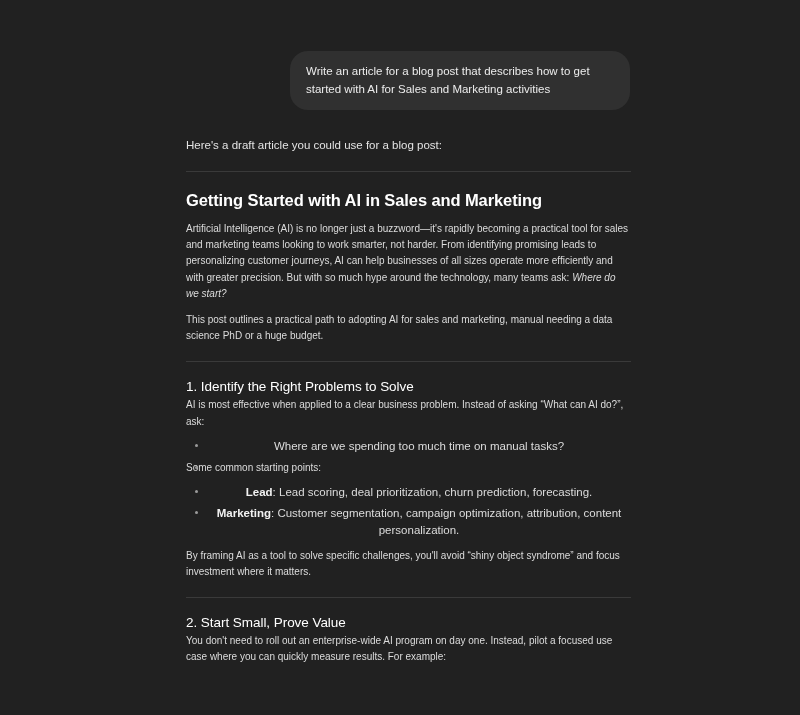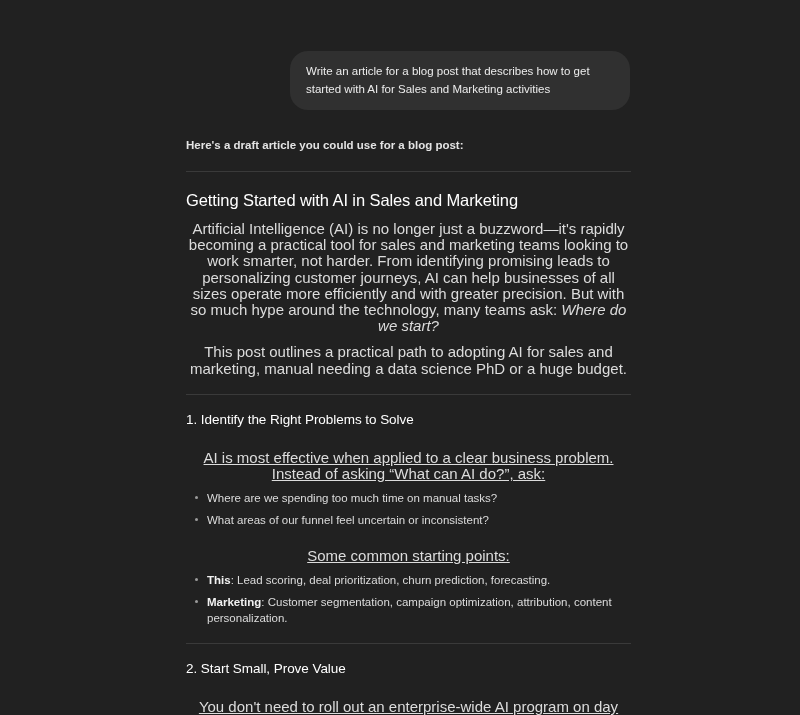--- a/index.html
+++ b/index.html
@@ -42,61 +42,60 @@
   
   .assistant-turn {
     padding: 0 169px 0 186px;
     box-sizing: border-box;
   }
   .intro-line {
     font-size: 11.5px;
     line-height: 18px;
     color: #e3e3e3;
     margin-top: 26px;
-    font-weight: bold;
   }
 
   .divider {
     height: 1px;
     background: #3a3a3a;
     margin: 17px 0 0 0;
     width: 445px;
   }
 
   h1.doc-title {
     font-size: 16.5px;
-    font-weight: normal;
+    font-weight: bold;
     line-height: 22px;
     letter-spacing: -0.1px;
     color: #ffffff;
     margin: 17px 0 0 0;
   }
   h2.doc-heading {
     font-size: 13.5px;
     font-weight: normal;
     line-height: 20px;
     letter-spacing: -0.05px;
     color: #ffffff;
     margin: 15px 0 0 0;
   }
   p.para {
-    font-size: 15px;
+    font-size: 10px;
     line-height: 16.2px;
     color: #dcdcdc;
     margin: 10px 0 0 0;
-    text-align: center;
   }
-  p.para.tight { margin-top: 20px; text-decoration: underline; }
+  p.para.tight { margin-top: 0; }
   em.inline-em { font-style: italic; }
   strong.inline-strong { font-weight: bold; color: #f2f2f2; }
 
   ul.doc-list {
     margin: 8px 0 0 0;
     padding-left: 21px;
     list-style: none;
+    text-align: center;
   }
   ul.doc-list li {
     position: relative;
     font-size: 11.5px;
     line-height: 16.2px;
     color: #dcdcdc;
     margin-bottom: 5.5px;
     padding-left: 0;
   }
   ul.doc-list li:last-child { margin-bottom: 0; }
@@ -137,37 +136,37 @@
 
     <p class="para tight">AI is most effective when applied to a clear business problem. Instead of asking “What can AI do?”, ask:</p>
 
     <ul class="doc-list">
       <li>
         <span class="bullet-dot"></span>
         <span>Where are we spending too much time on manual tasks?</span>
       </li>
       <li>
         <span class="bullet-dot"></span>
-        <span>What areas of our funnel feel uncertain or inconsistent?</span>
       </li>
     </ul>
 
     <p class="para tight">Some common starting points:</p>
 
     <ul class="doc-list">
       <li>
         <span class="bullet-dot"></span>
-        <strong class="inline-strong">This</strong><span>: Lead scoring, deal prioritization, churn prediction, forecasting.</span>
+        <strong class="inline-strong">Lead</strong><span>: Lead scoring, deal prioritization, churn prediction, forecasting.</span>
       </li>
       <li>
         <span class="bullet-dot"></span>
         <strong class="inline-strong">Marketing</strong><span>: Customer segmentation, campaign optimization, attribution, content personalization.</span>
       </li>
     </ul>
 
+    <p class="para">By framing AI as a tool to solve specific challenges, you'll avoid “shiny object syndrome” and focus investment where it matters.</p>
 
     <div class="divider"></div>
 
     <h2 class="doc-heading">2. Start Small, Prove Value</h2>
 
     <p class="para tight">You don't need to roll out an enterprise-wide AI program on day one. Instead, pilot a focused use case where you can quickly measure results. For example:</p>
 
   </div>
 </div>
 

